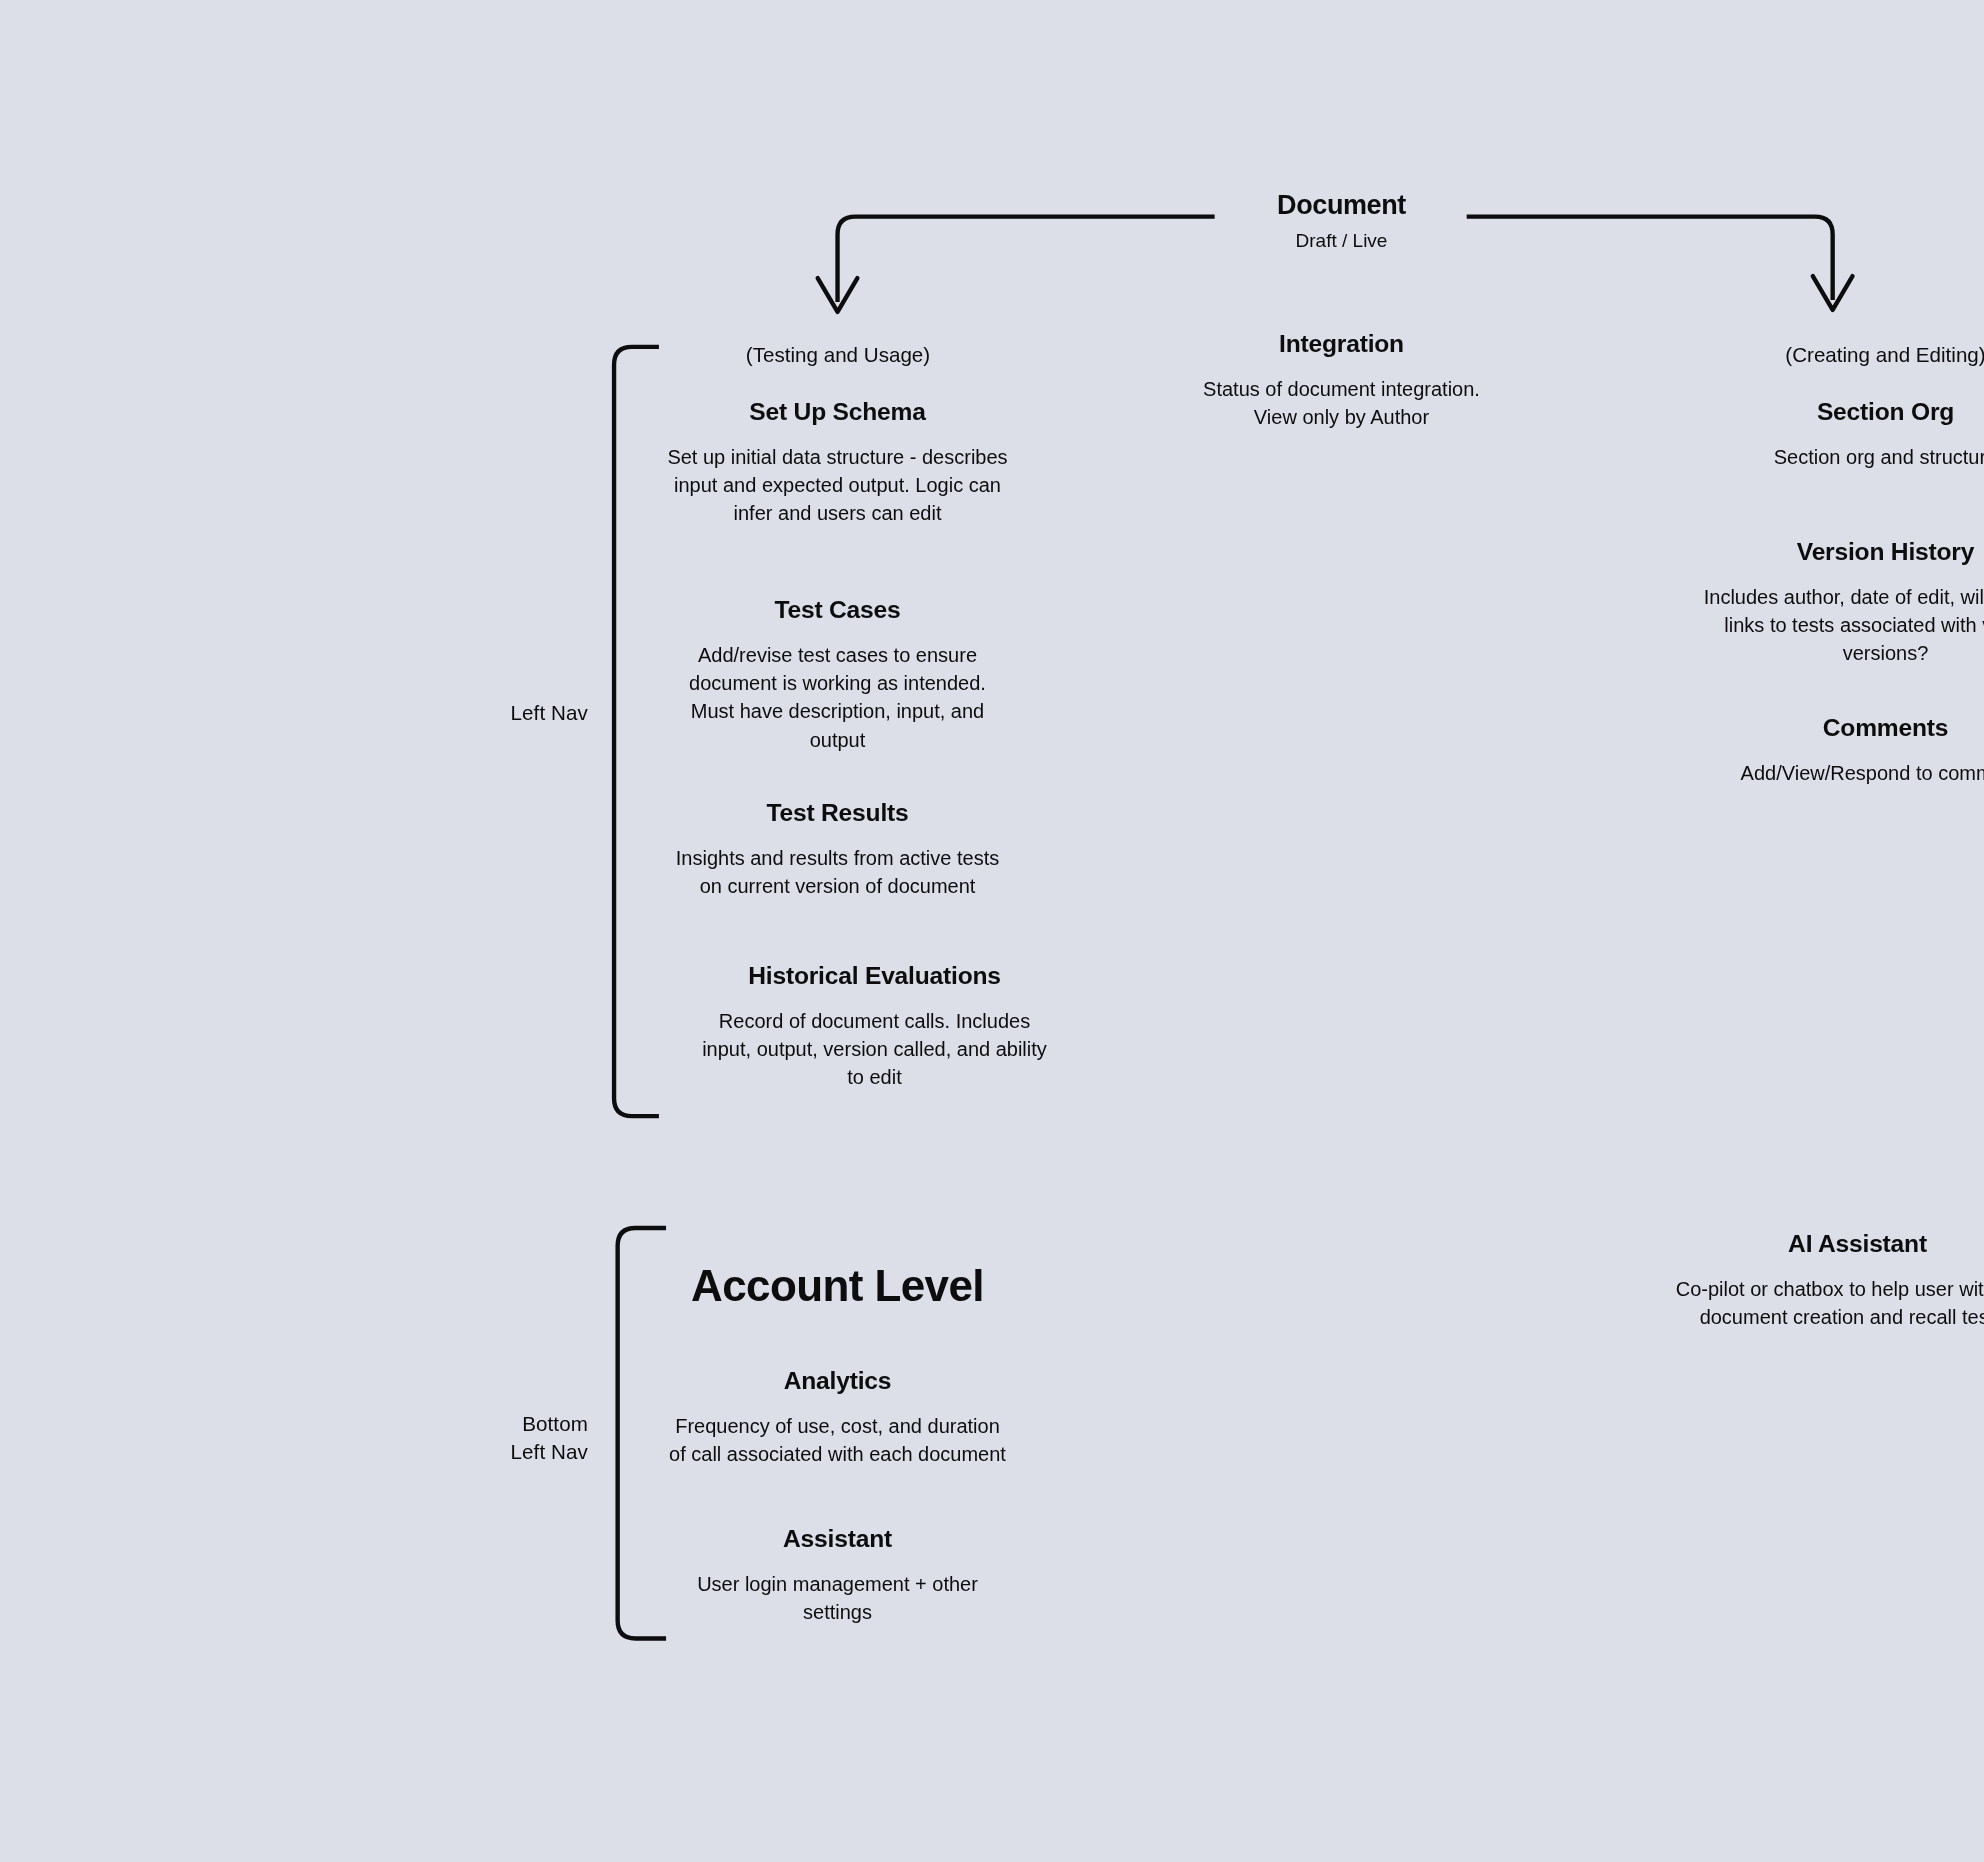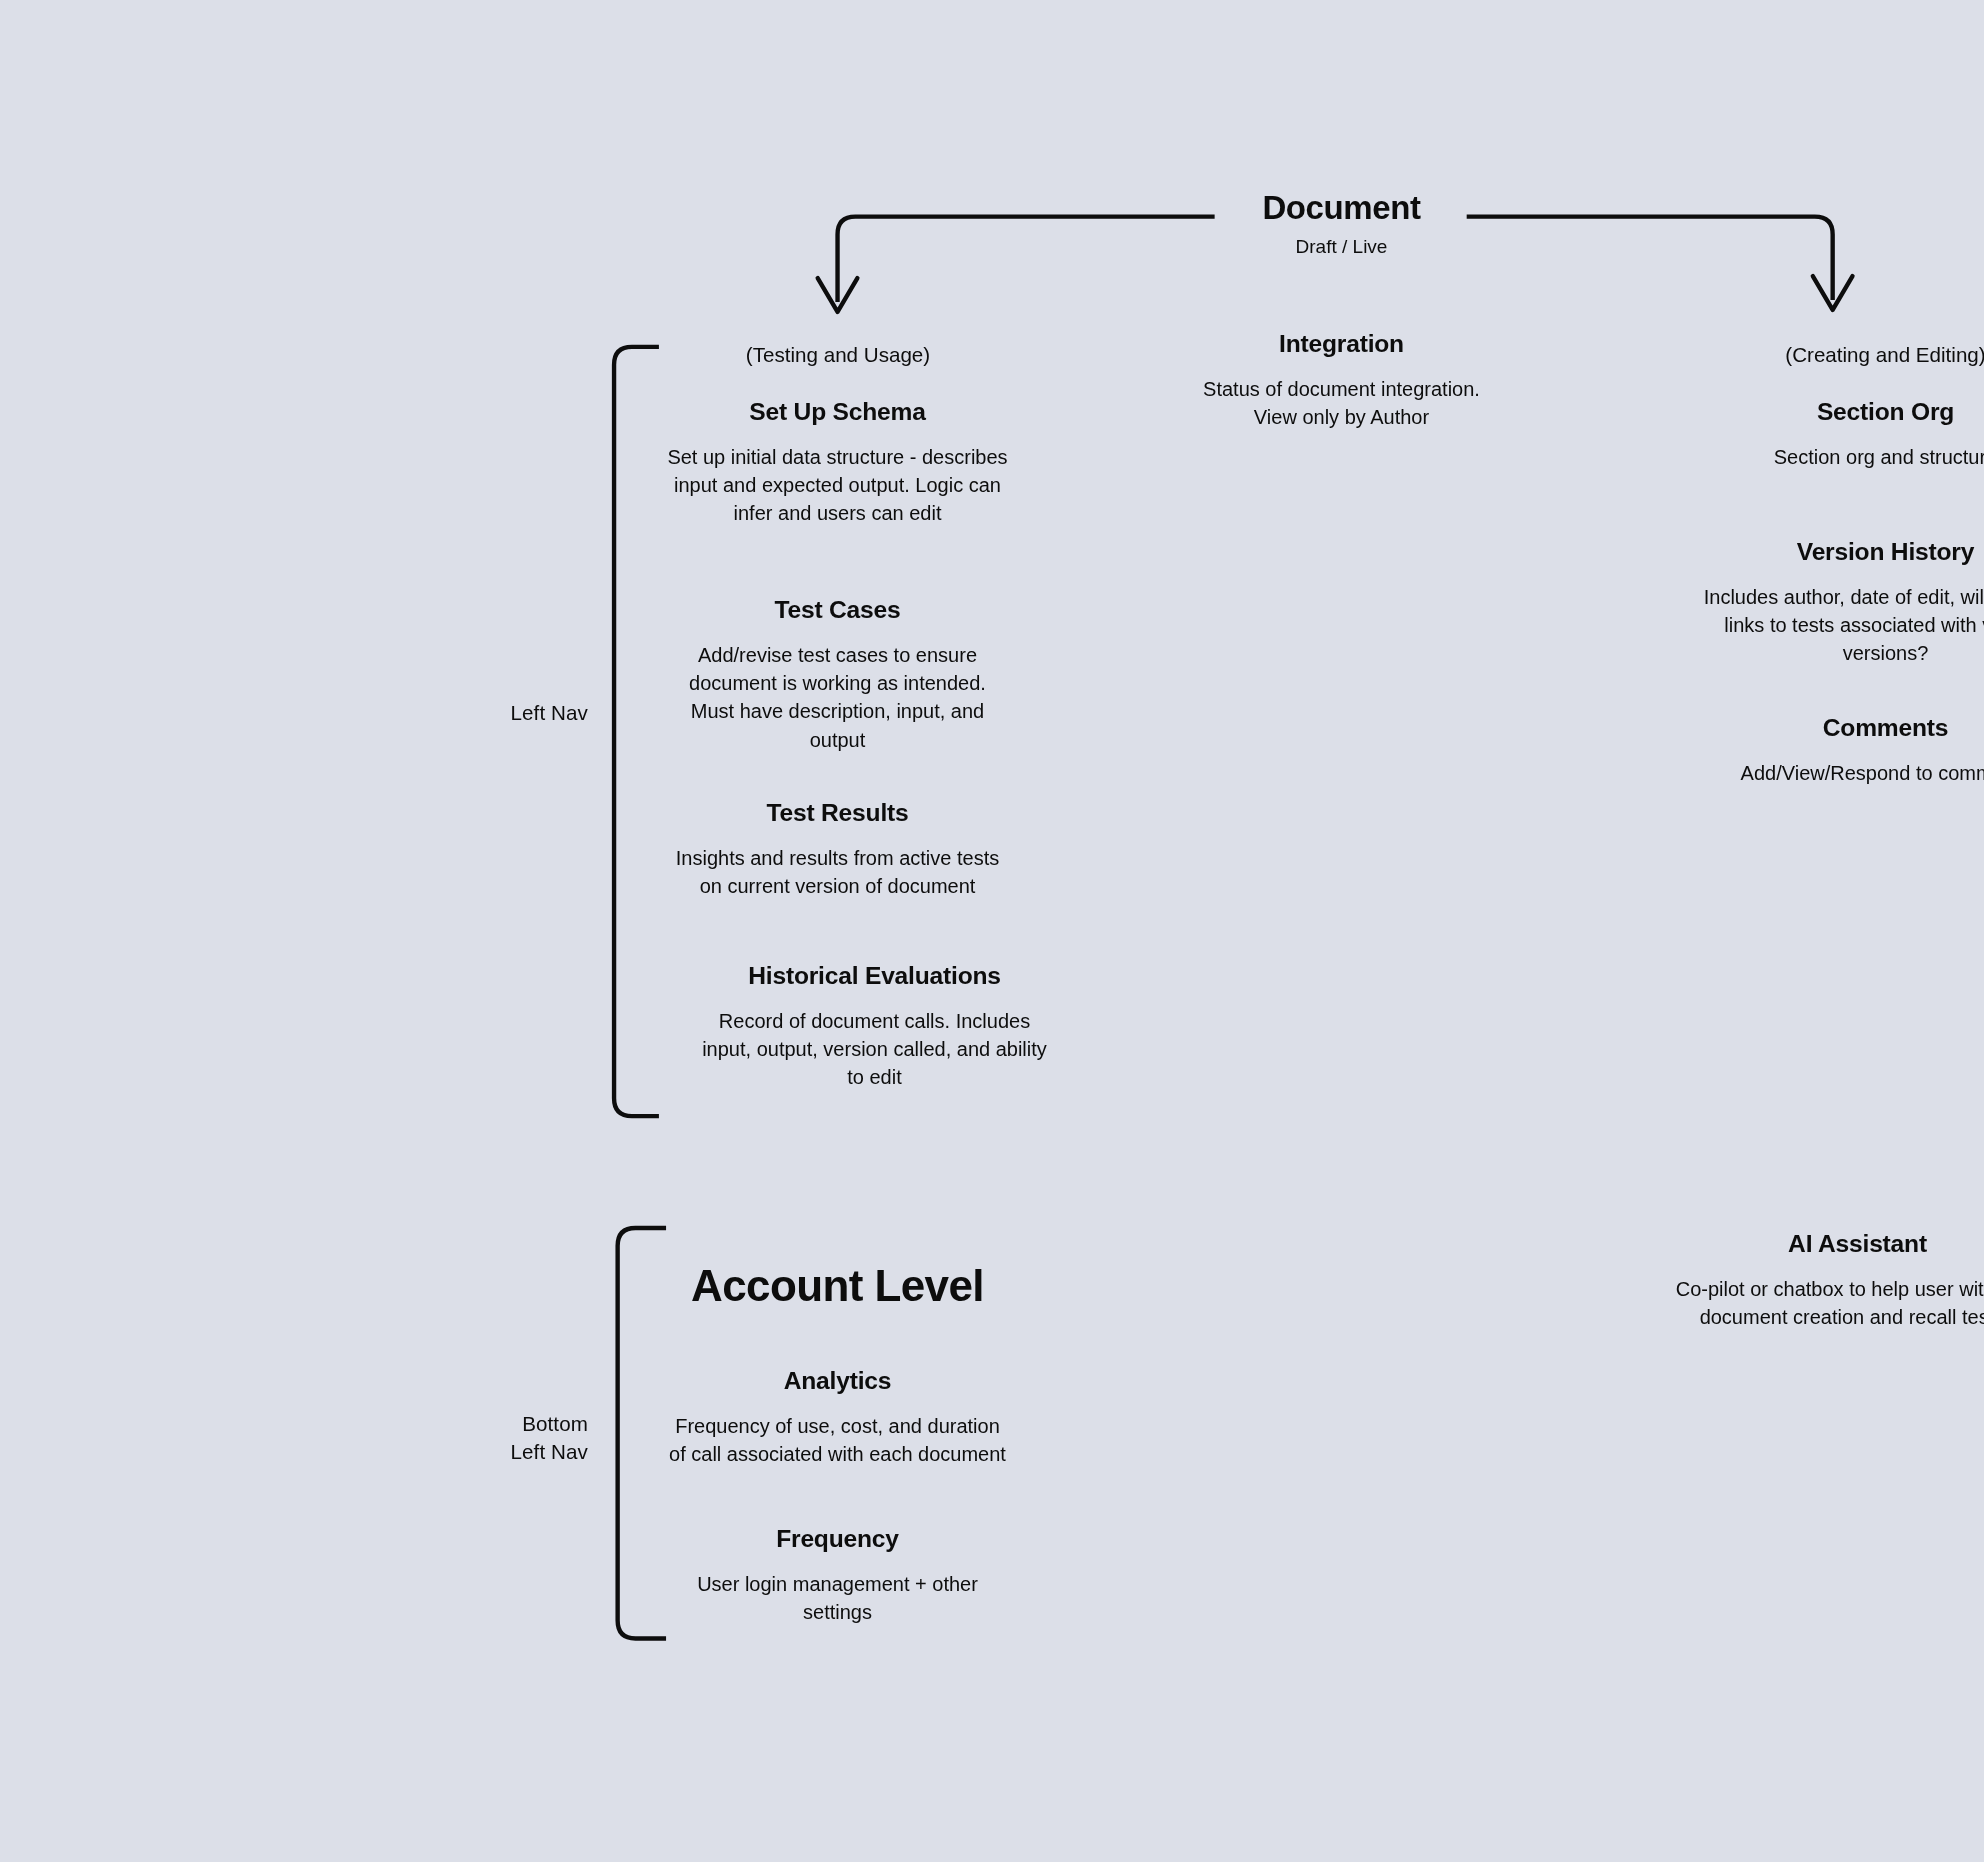--- a/index.html
+++ b/index.html
@@ -21,21 +21,21 @@
     inset: 0;
     width: 2696px;
     height: 1863px;
     pointer-events: none;
   }
 
   
   .node { position: absolute; text-align: center; }
 
   .doc-title {
-    font-size: 33px;
+    font-size: 27px;
     font-weight: 700;
     letter-spacing: -0.4px;
     line-height: 1.05;
   }
   .doc-sub {
     font-size: 19px;
     font-weight: 400;
     line-height: 1.35;
   }
 
@@ -153,21 +153,21 @@
   <div class="node" style="left:651px; top:1262px; width:373px;">
     <p class="account-title">Account Level</p>
   </div>
 
   <div class="node" style="left:651px; top:1366px; width:373px;">
     <p class="item-title">Analytics</p>
     <p class="item-desc">Frequency of use, cost, and duration of call associated with each document</p>
   </div>
 
   <div class="node" style="left:651px; top:1524px; width:373px;">
-    <p class="item-title">Frequency</p>
+    <p class="item-title">Assistant</p>
     <p class="item-desc">User login management + other settings</p>
   </div>
 
   <div class="node side-label left" style="left:413px; top:1410px; width:175px;">
     <div>Bottom</div>
     <div>Left Nav</div>
   </div>
 
   <div class="node" style="left:1659px; top:1229px; width:397px;">
     <p class="item-title">AI Assistant</p>

